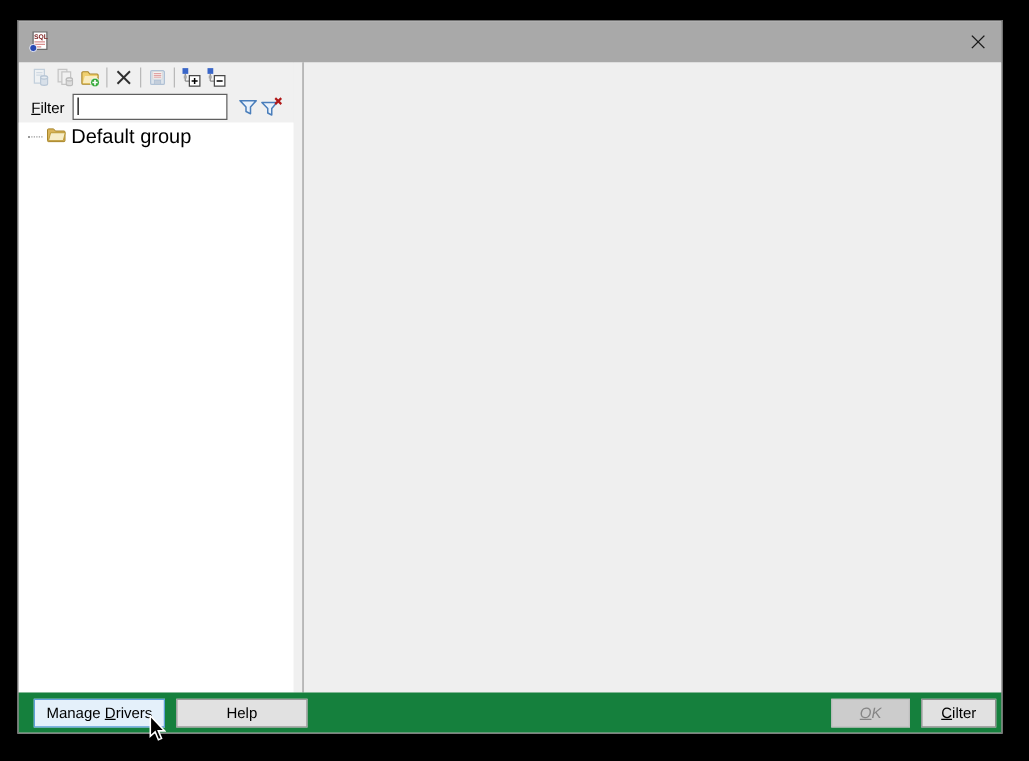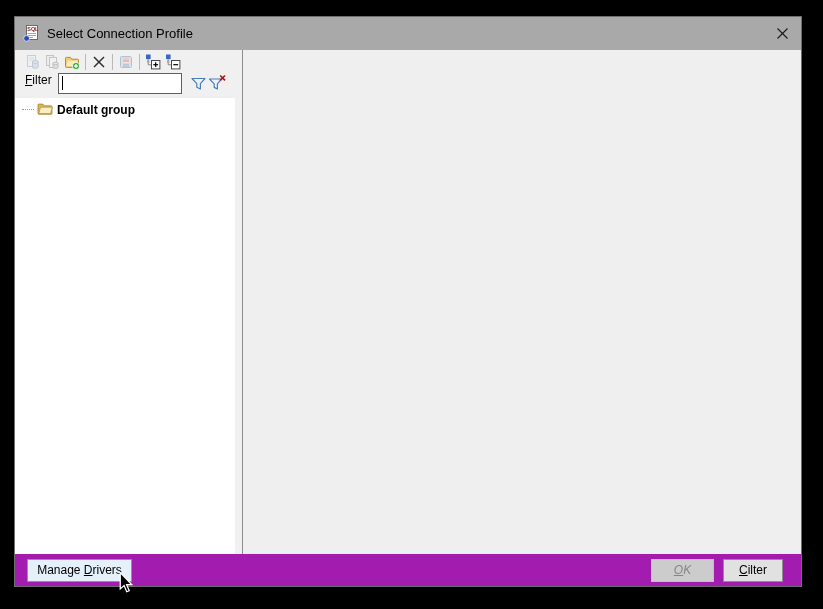--- a/index.html
+++ b/index.html
@@ -24,39 +24,39 @@
   .left-panel { width:220px; flex:0 0 auto; display:flex; flex-direction:column; background:#f0f0f0; }
   .sash { width:7px; background:#f0f0f0; flex:0 0 auto; }
   .divider { width:1px; background:#8c8c8c; flex:0 0 auto; }
   .right-panel { flex:1 1 auto; background:#efefef; }
 
   .toolbar { height:23px; display:flex; align-items:center; padding-left:7px; flex:0 0 auto; }
   .tb-btn { width:20px; height:20px; display:flex; align-items:center; justify-content:center; border:none; background:transparent; padding:0; }
   .tb-btn.disabled { opacity:.55; }
   .tb-sep { width:1px; height:16px; background:#b9b9b9; margin:0 3px; }
 
-  .filter-row { height:25px; display:flex; padding:0 8px 0 10px; flex:0 0 auto; }
+  .filter-row { height:25px; display:flex; align-items:center; padding:0 8px 0 10px; flex:0 0 auto; }
   .filter-label { font-size:12px; color:#000; }
   .filter-label .u { text-decoration:underline; }
   .filter-input-wrap { position:relative; margin-left:6px; width:133px; height:21px; }
   .filter-input {
     width:100%; height:100%; border:1px solid #5f5f5f; background:#fff;
     font-family:"Liberation Sans", sans-serif; font-size:12px; padding:0 3px; outline:none;
   }
   .caret { position:absolute; left:4px; top:3px; width:1px; height:14px; background:#000; }
   .funnel-btn { width:20px; height:20px; border:none; background:transparent; padding:0;
     display:flex; align-items:center; justify-content:center; }
   .funnel-btn:first-of-type { margin-left:7px; }
 
   .tree { flex:1 1 auto; background:#fff; padding-top:3px; overflow:hidden; }
-  .tree-item { height:17px; display:flex; align-items:center; padding-left:7px; font-size:12px; color:#000;font-weight:bold; }
+  .tree-item { height:17px; display:flex; align-items:center; padding-left:7px; font-size:16px; color:#000; }
   .tree-connector { width:12px; border-top:1px dotted #9a9a9a; margin-right:3px; flex:0 0 auto; }
   .tree-item .ticon { margin-right:4px; flex:0 0 auto; }
 
-  .footer { height:32px; flex:0 0 auto; background:#a21caf; display:flex; align-items:center; padding:0 18px 0 12px; }
+  .footer { height:32px; flex:0 0 auto; background:#15803d; display:flex; align-items:center; padding:0 4px 0 12px; }
   .btn {
     height:23px; font-family:"Liberation Sans", sans-serif; font-size:12px; color:#000;
     background:#e1e1e1; border:1px solid #9a9a9a; padding:0 8px;
   }
   .btn .u { text-decoration:underline; }
   .btn-manage { width:105px; background:#e4f0fa; border:1px solid #5f9fd8; }
   .btn-help { width:105px; margin-left:9px; }
   .spacer { flex:1 1 auto; }
   .btn-ok { width:63px; background:#cccccc; border:1px solid #bfbfbf; color:#858585;font-style:italic; }
   .btn-cancel { width:60px; margin-left:9px; border:1px solid #8f8f8f; }
@@ -72,21 +72,20 @@
     <span class="app-icon">
       <svg width="17" height="17" viewBox="0 0 17 17">
         <rect x="3.5" y="0.5" width="11" height="14" fill="#ffffff" stroke="#6b6b6b"></rect>
         <text x="4.3" y="6.2" font-size="5.4" font-weight="bold" fill="#7b1f1f" font-family="Liberation Sans, sans-serif">SQL</text>
         <line x1="4.5" y1="8.5" x2="13" y2="8.5" stroke="#d98f8f" stroke-width="1"></line>
         <line x1="4.5" y1="10.5" x2="13" y2="10.5" stroke="#d98f8f" stroke-width="1"></line>
         <line x1="4.5" y1="12.5" x2="10" y2="12.5" stroke="#d98f8f" stroke-width="1"></line>
         <circle cx="3.6" cy="13.4" r="2.9" fill="#2b4bb4" stroke="#ffffff" stroke-width="0.7"></circle>
       </svg>
     </span>
-    <span class="title">Select Connection Profile</span>
     <div class="close-btn">
       <svg width="15" height="15" viewBox="0 0 15 15">
         <line x1="2.5" y1="2.5" x2="12.5" y2="12.5" stroke="#1a1a1a" stroke-width="1.1"></line>
         <line x1="12.5" y1="2.5" x2="2.5" y2="12.5" stroke="#1a1a1a" stroke-width="1.1"></line>
       </svg>
     </div>
   </div>
 
   <div class="content">
 
@@ -196,20 +195,21 @@
     </div>
 
     <div class="sash"></div>
     <div class="divider"></div>
 
     <div class="right-panel"></div>
   </div>
 
   <div class="footer">
     <button class="btn btn-manage"><span>Manage </span><span class="u">D</span><span>rivers</span></button>
+    <button class="btn btn-help"><span>Help</span></button>
     <div class="spacer"></div>
     <button class="btn btn-ok" disabled=""><span class="u">O</span><span>K</span></button>
     <button class="btn btn-cancel"><span class="u">C</span><span>ilter</span></button>
   </div>
 </div>
 
 <div class="cursor">
   <svg width="14" height="22" viewBox="0 0 13 21">
     <path d="M1,0.5 L1,16.2 L4.7,12.9 L7.2,18.9 L9.6,17.9 L7.1,12.1 L12,12.1 Z" fill="#000000" stroke="#ffffff" stroke-width="1.2"></path>
   </svg>

